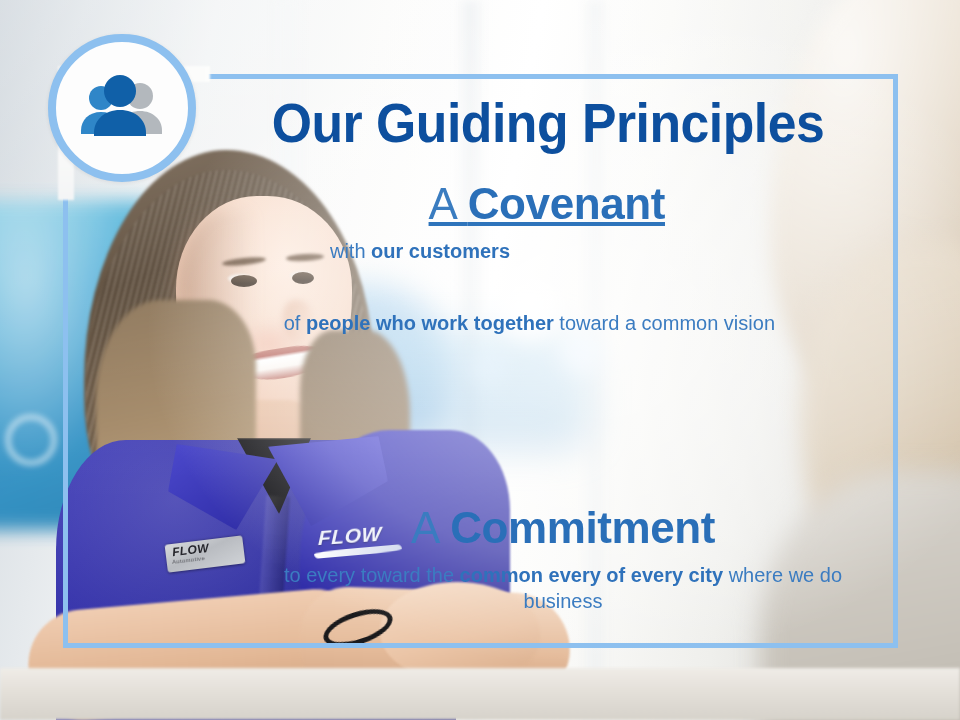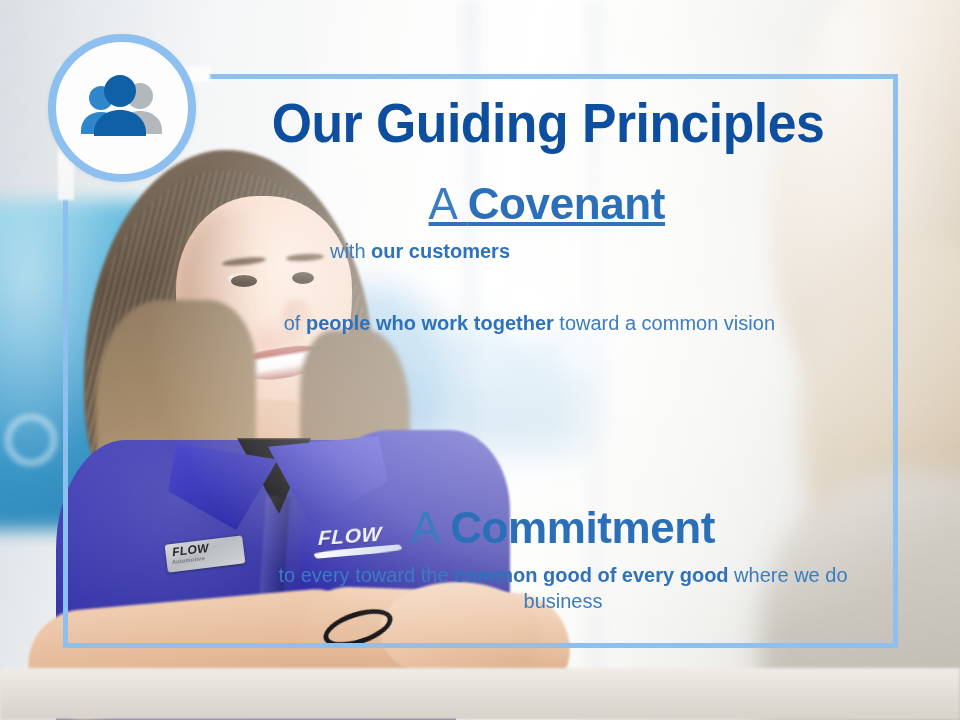--- a/index.html
+++ b/index.html
@@ -664,17 +664,17 @@
     <div class="p-body">
       <span>of </span><b>people who work together</b><span> toward a common vision</span>
     </div>
   </div>
 
   <div class="principle" id="principle-commitment">
     <div class="p-title">
       <span class="lead">A </span><span class="main">Commitment</span>
     </div>
     <div class="p-body">
-      <span>to every toward the </span><b>common good of every good</b><span> where we do business</span>
+      <span>to every toward the </span><b>common every of every city</b><span> where we do business</span>
     </div>
   </div>
 
 </div>
 
 </body></html>

